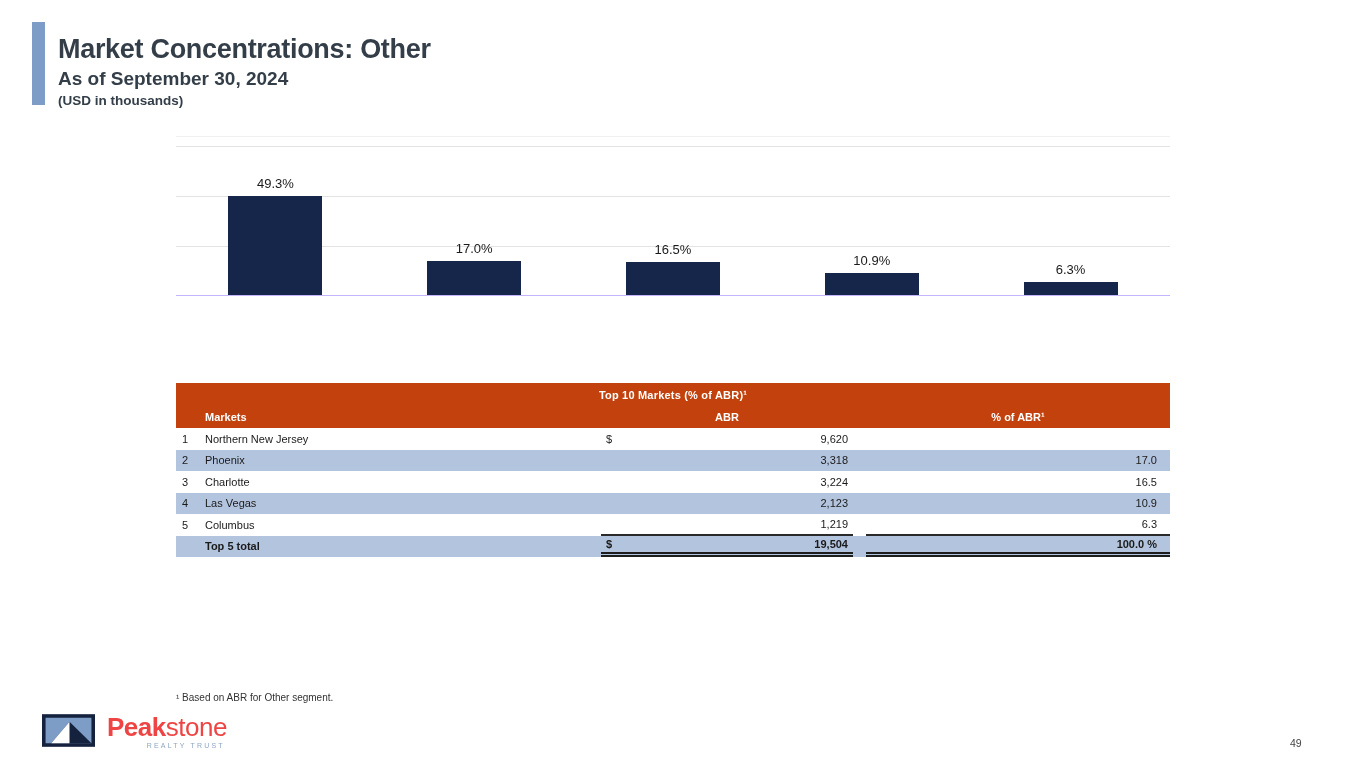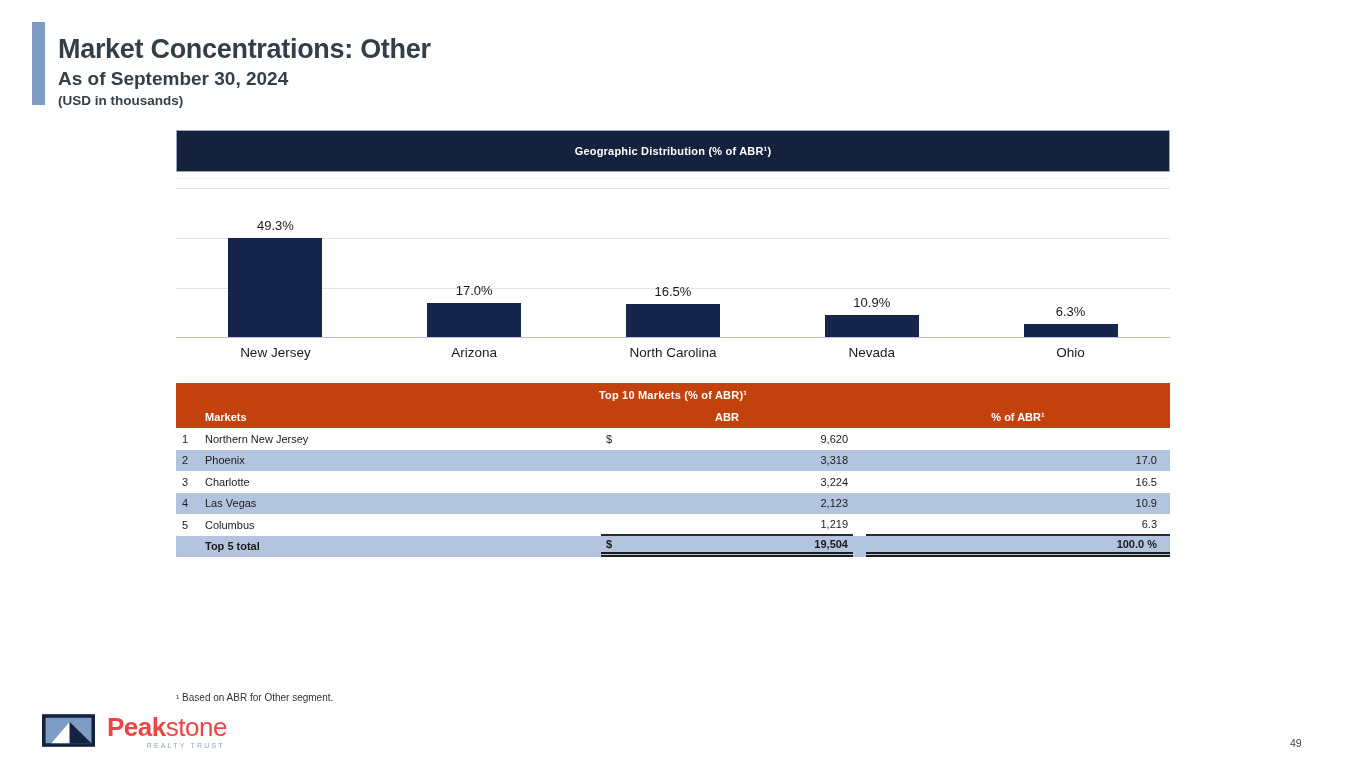--- a/index.html
+++ b/index.html
@@ -74,21 +74,20 @@
 <div class="slide">
 
   <div class="accent-bar"></div>
   <div class="titles">
     <div class="title-main">Market Concentrations: Other</div>
     <div class="title-sub">As of September 30, 2024</div>
     <div class="title-units">(USD in thousands)</div>
   </div>
 
   <div class="chart">
-    <div class="chart-header">Geographic Distribution (% of ABR¹)</div>
     <div class="plot">
       <div class="gridline g-top"></div>
       <div class="gridline g75"></div>
       <div class="gridline g50"></div>
       <div class="gridline g25"></div>
       <div class="bar-slots">
         <div class="bar-slot">
           <div class="bar-value">49.3%</div>
           <div class="bar" style="height: 98.6px; background: rgb(22, 38, 74);"></div>
         </div>
@@ -102,27 +101,20 @@
         </div>
         <div class="bar-slot">
           <div class="bar-value">10.9%</div>
           <div class="bar" style="height: 21.8px; background: rgb(22, 38, 74);"></div>
         </div>
         <div class="bar-slot">
           <div class="bar-value">6.3%</div>
           <div class="bar" style="height: 12.6px; background: rgb(22, 38, 74);"></div>
         </div>
       </div>
-    </div>
-    <div class="cat-labels">
-      <div class="cat-label">New Jersey</div>
-      <div class="cat-label">Arizona</div>
-      <div class="cat-label">North Carolina</div>
-      <div class="cat-label">Nevada</div>
-      <div class="cat-label">Ohio</div>
     </div>
   </div>
 
   <div class="mtable">
     <div class="mtable-header">
       <div class="mtable-title">Top 10 Markets (% of ABR)¹</div>
       <div class="cols">
         <div></div>
         <div>Markets</div>
         <div class="col-abr">ABR</div>

